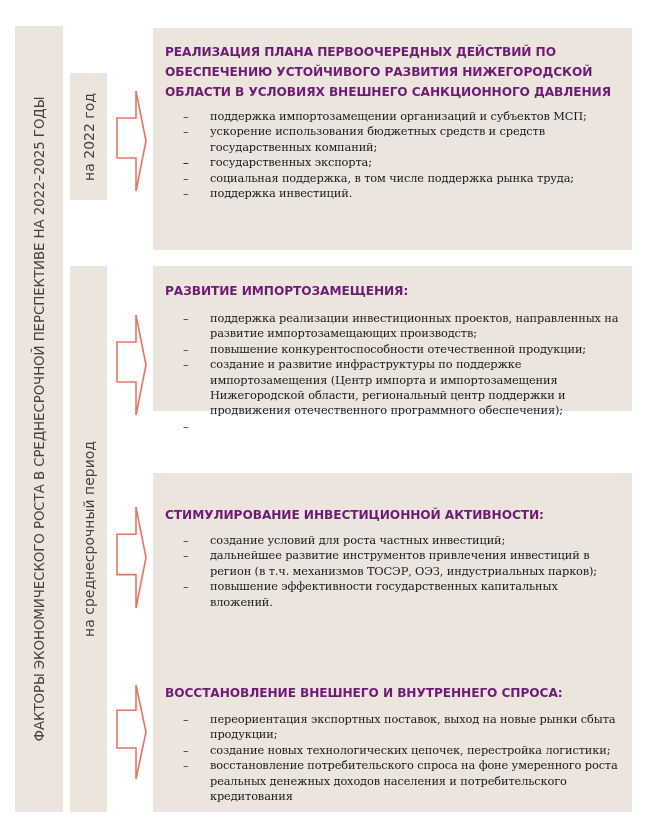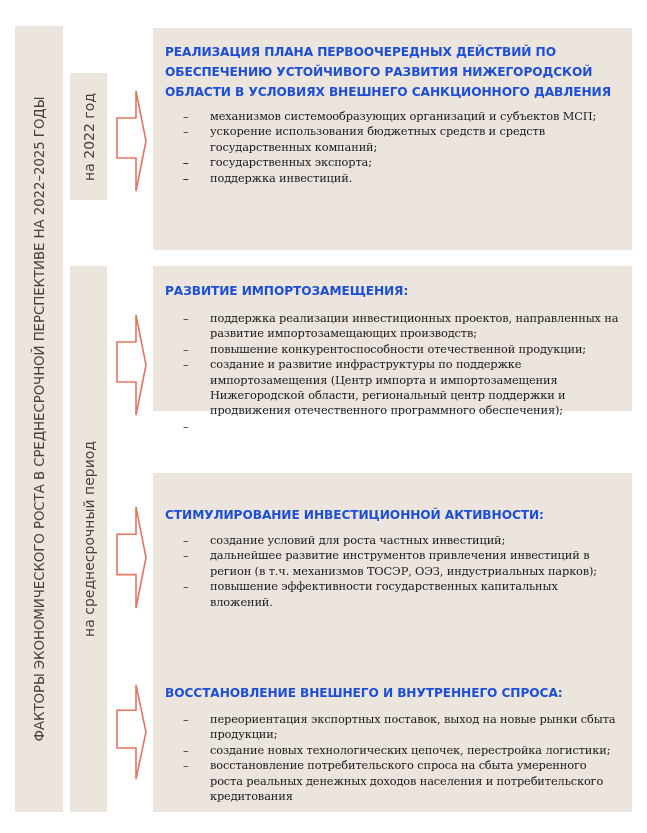--- a/index.html
+++ b/index.html
@@ -28,21 +28,21 @@
     position: absolute; left: 153px; width: 479px;
     background: #ebe5de;
     box-sizing: border-box;
     padding: 14px 10px 0 12px;
   }
   .box-title {
     font-family: "DejaVu Sans", sans-serif;
     font-weight: bold;
     font-size: 12.2px;
     line-height: 19px;
-    color: #1d4ed8;
+    color: #701a75;
     letter-spacing: -0.1px;
     margin: 0;
   }
   .box-list {
     list-style: none; margin: 6px 0 0 0; padding: 0;
   }
   .box-list li {
     position: relative;
     padding-left: 45px;
     font-family: "DejaVu Serif", serif;
@@ -95,25 +95,25 @@
 </div>
 <div class="arrow" style="top:684px;height:96px;">
   <svg viewBox="0 0 34 102" preserveAspectRatio="none">
     <polygon points="2,28 21,28 21,1 31,51 21,101 21,68 2,68" fill="#ffffff" stroke="#e8735f" stroke-width="1.6"></polygon>
   </svg>
 </div>
 
 <div class="box" id="box-1">
   <p class="box-title">РЕАЛИЗАЦИЯ ПЛАНА ПЕРВООЧЕРЕДНЫХ ДЕЙСТВИЙ ПО ОБЕСПЕЧЕНИЮ УСТОЙЧИВОГО РАЗВИТИЯ НИЖЕГОРОДСКОЙ ОБЛАСТИ В УСЛОВИЯХ ВНЕШНЕГО САНКЦИОННОГО ДАВЛЕНИЯ</p>
   <ul class="box-list">
-    <li><span class="dash">–</span><span>механизмов системообразующих организаций и субъектов МСП;</span></li>
+    <li><span class="dash">–</span><span>поддержка импортозамещении организаций и субъектов МСП;</span></li>
     <li><span class="dash">–</span><span>ускорение использования бюджетных средств и средств государственных компаний;</span></li>
     <li><span class="dash">–</span></li>
     <li><span class="dash">–</span><span>государственных экспорта;</span></li>
-    <li><span class="dash">–</span></li>
+    <li><span class="dash">–</span><span>социальная поддержка, в том числе поддержка рынка труда;</span></li>
     <li><span class="dash">–</span><span>поддержка инвестиций.</span></li>
   </ul>
 </div>
 
 <div class="box" id="box-2">
   <p class="box-title">РАЗВИТИЕ ИМПОРТОЗАМЕЩЕНИЯ:</p>
   <ul class="box-list">
     <li><span class="dash">–</span><span>поддержка реализации инвестиционных проектов, направленных на развитие импортозамещающих производств;</span></li>
     <li><span class="dash">–</span><span>повышение конкурентоспособности отечественной продукции;</span></li>
     <li><span class="dash">–</span><span>создание и развитие инфраструктуры по поддержке импортозамещения (Центр импорта и импортозамещения Нижегородской области, региональный центр поддержки и продвижения отечественного программного обеспечения);</span></li>
@@ -128,15 +128,15 @@
     <li><span class="dash">–</span><span>дальнейшее развитие инструментов привлечения инвестиций в регион (в т.ч. механизмов ТОСЭР, ОЭЗ, индустриальных парков);</span></li>
     <li><span class="dash">–</span><span>повышение эффективности государственных капитальных вложений.</span></li>
   </ul>
 </div>
 
 <div class="box" id="box-4">
   <p class="box-title">ВОССТАНОВЛЕНИЕ ВНЕШНЕГО И ВНУТРЕННЕГО СПРОСА:</p>
   <ul class="box-list">
     <li><span class="dash">–</span><span>переориентация экспортных поставок, выход на новые рынки сбыта продукции;</span></li>
     <li><span class="dash">–</span><span>создание новых технологических цепочек, перестройка логистики;</span></li>
-    <li><span class="dash">–</span><span>восстановление потребительского спроса на сбыта умеренного роста реальных денежных доходов населения и потребительского кредитования</span></li>
+    <li><span class="dash">–</span><span>восстановление потребительского спроса на фоне умеренного роста реальных денежных доходов населения и потребительского кредитования</span></li>
   </ul>
 </div>
 
 </body></html>

